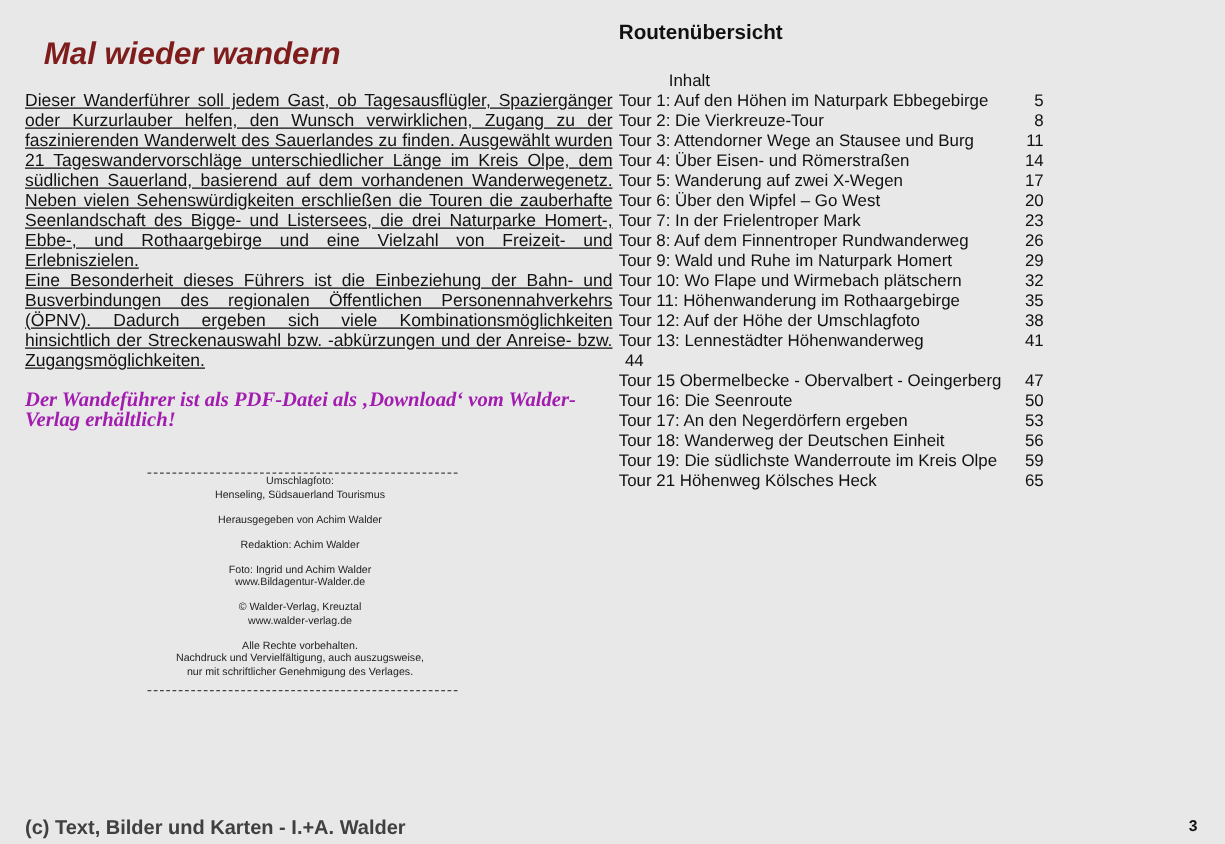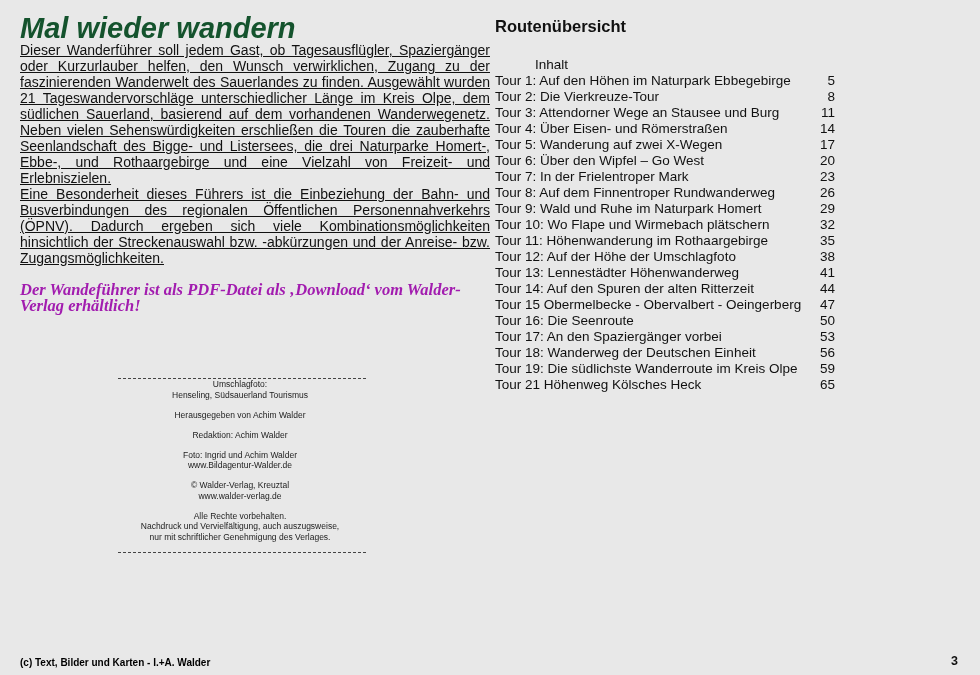--- a/index.html
+++ b/index.html
@@ -18,24 +18,24 @@
     .left-col {
       position: absolute;
       left: 20px;
       top: 14px;
       width: 470px;
     }
     .title {
       font-family: "Liberation Sans", sans-serif;
       font-weight: bold;
       font-style: italic;
-      font-size: 29px;
+      font-size: 25px;
       line-height: 28px;
-      margin: 0;
-      color: #14532d;
+      margin: 15px;
+      color: #7f1d1d;
     }
     .intro p {
       margin: 0;
       font-size: 14px;
       line-height: 16px;
       text-align: justify;
       text-decoration: underline;
     }
     .promo {
       margin-top: 16px;
@@ -106,23 +106,23 @@
     }
     .toc-item .page {
       text-align: right;
       min-width: 20px;
     }
     .footer-left {
       position: absolute;
       left: 20px;
       top: 655px;
       font-weight: bold;
-      font-size: 10px;
-      line-height: 16px;
-      color: #000000;
+      font-size: 16px;
+      line-height: 16px;
+      color: #404040;
     }
     .footer-right {
       position: absolute;
       right: 22px;
       top: 653px;
       font-weight: bold;
       font-size: 12.5px;
       line-height: 16px;
       color: #111;
     }
@@ -217,33 +217,32 @@
       </li>
     <li class="toc-item">
         <span>Tour 12: Auf der Höhe der Umschlagfoto</span>
         <span class="page">38</span>
       </li>
     <li class="toc-item">
         <span>Tour 13: Lennestädter Höhenwanderweg</span>
         <span class="page">41</span>
       </li>
     <li class="toc-item">
-        <span>Tour 14: Auf den Spuren der alten Ritterzeit</span>
         <span class="page">44</span>
       </li>
     <li class="toc-item">
         <span>Tour 15 Obermelbecke - Obervalbert - Oeingerberg</span>
         <span class="page">47</span>
       </li>
     <li class="toc-item">
         <span>Tour 16: Die Seenroute</span>
         <span class="page">50</span>
       </li>
     <li class="toc-item">
-        <span>Tour 17: An den Spaziergänger vorbei</span>
+        <span>Tour 17: An den Negerdörfern ergeben</span>
         <span class="page">53</span>
       </li>
     <li class="toc-item">
         <span>Tour 18: Wanderweg der Deutschen Einheit</span>
         <span class="page">56</span>
       </li>
     <li class="toc-item">
         <span>Tour 19: Die südlichste Wanderroute im Kreis Olpe</span>
         <span class="page">59</span>
       </li>

